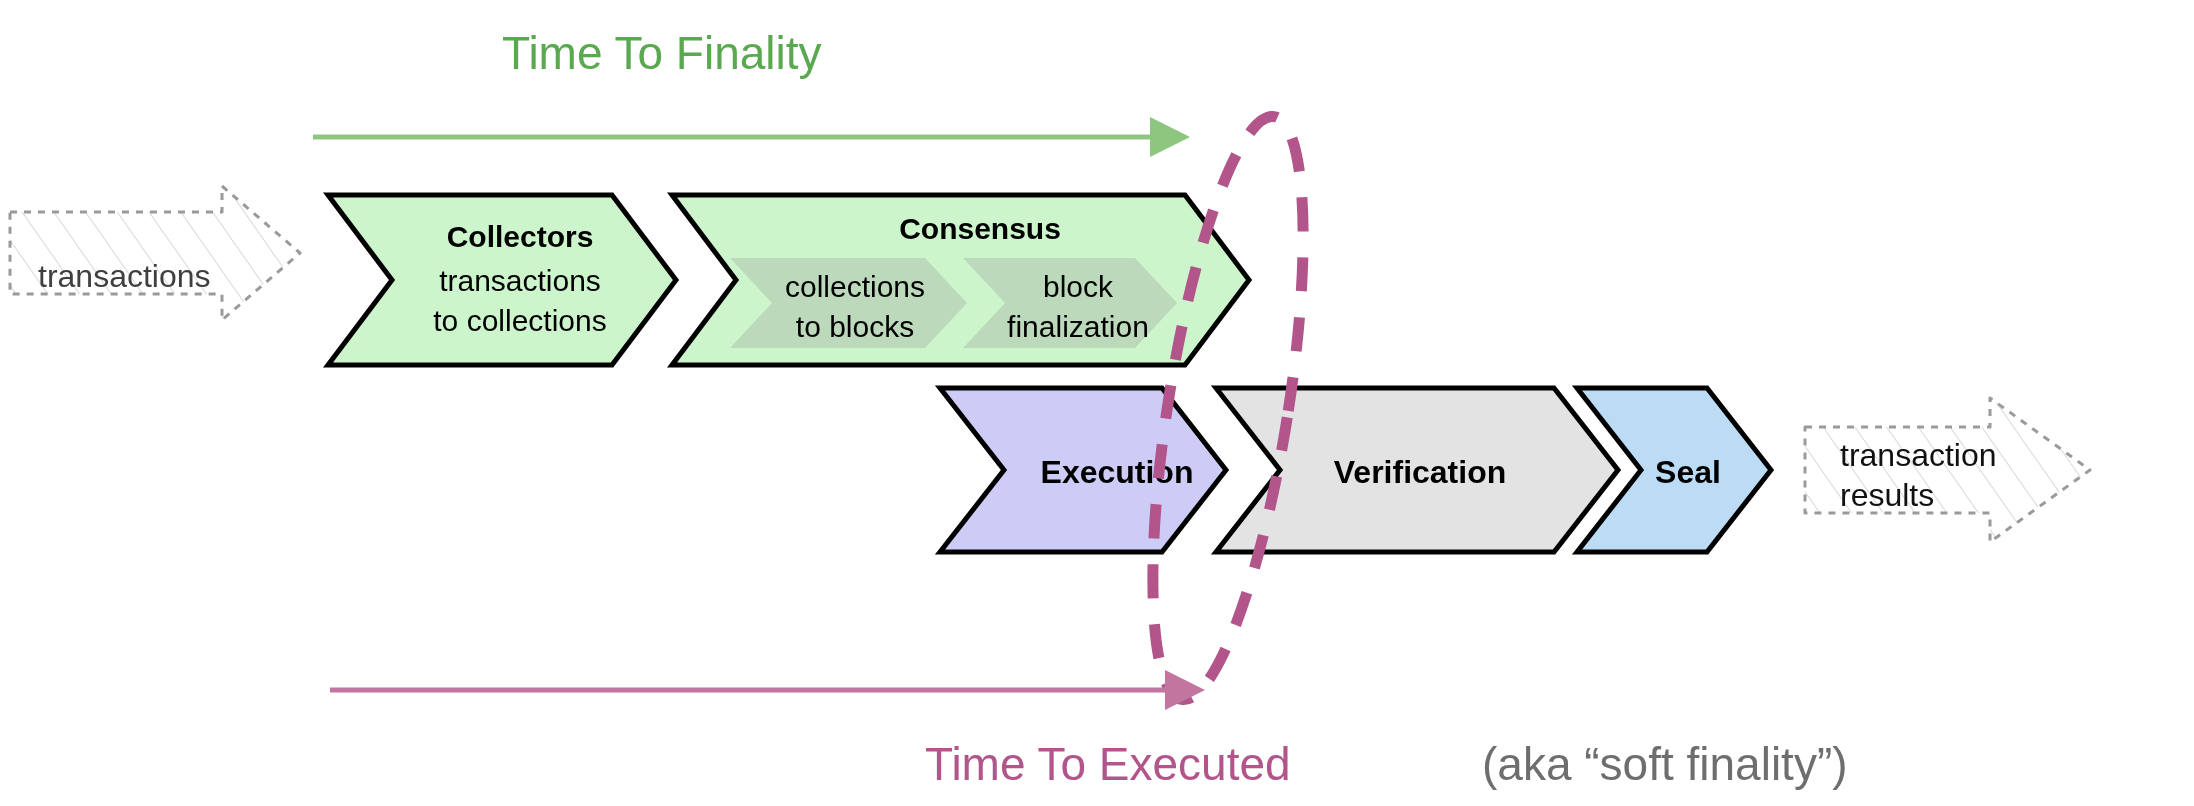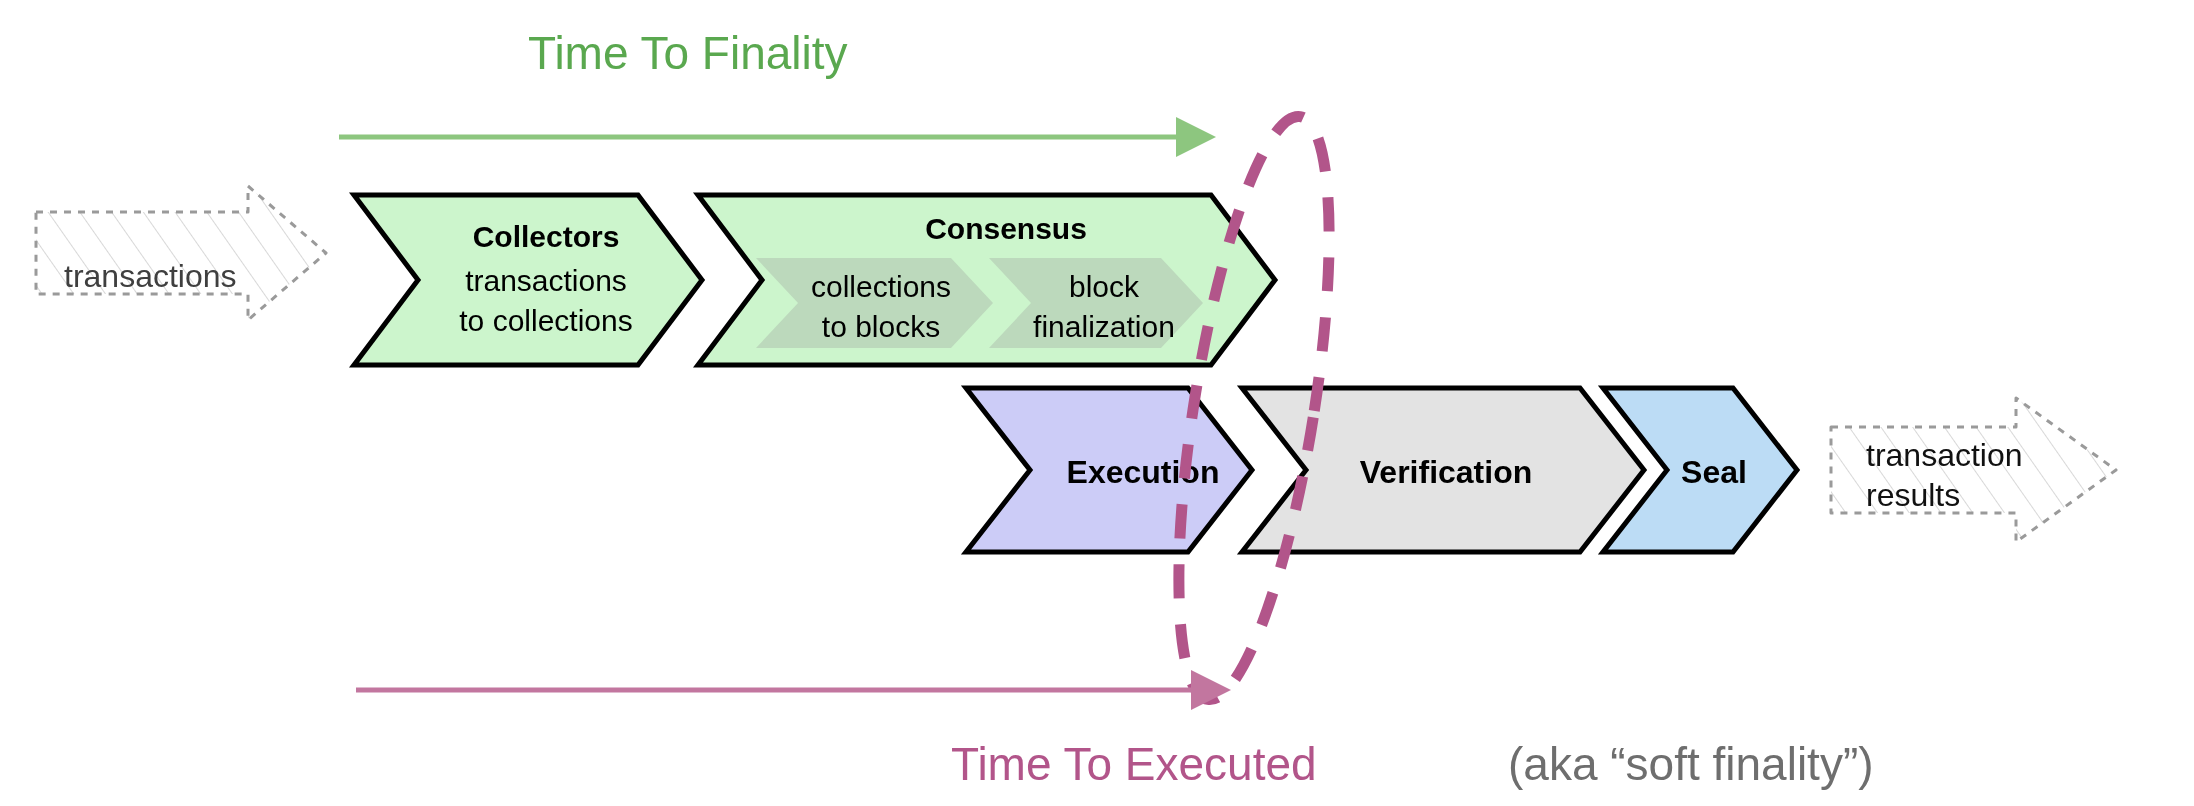--- a/index.html
+++ b/index.html
@@ -12,21 +12,20 @@
     height: 806px;
     font-family: "Liberation Sans", sans-serif;
     overflow: hidden;
     position: relative;
   }
   #diagram-root {
     position: absolute;
     left: 0; top: 0;
     width: 1788px;
     height: 806px;
-    margin-left: 26px;
   }
   svg.stage {
     display: block;
     width: 2194px;
     height: 806px;
   }
   text { dominant-baseline: middle; }
   .lbl-bold {
     font-family: "Liberation Sans", sans-serif;
     font-weight: bold;

